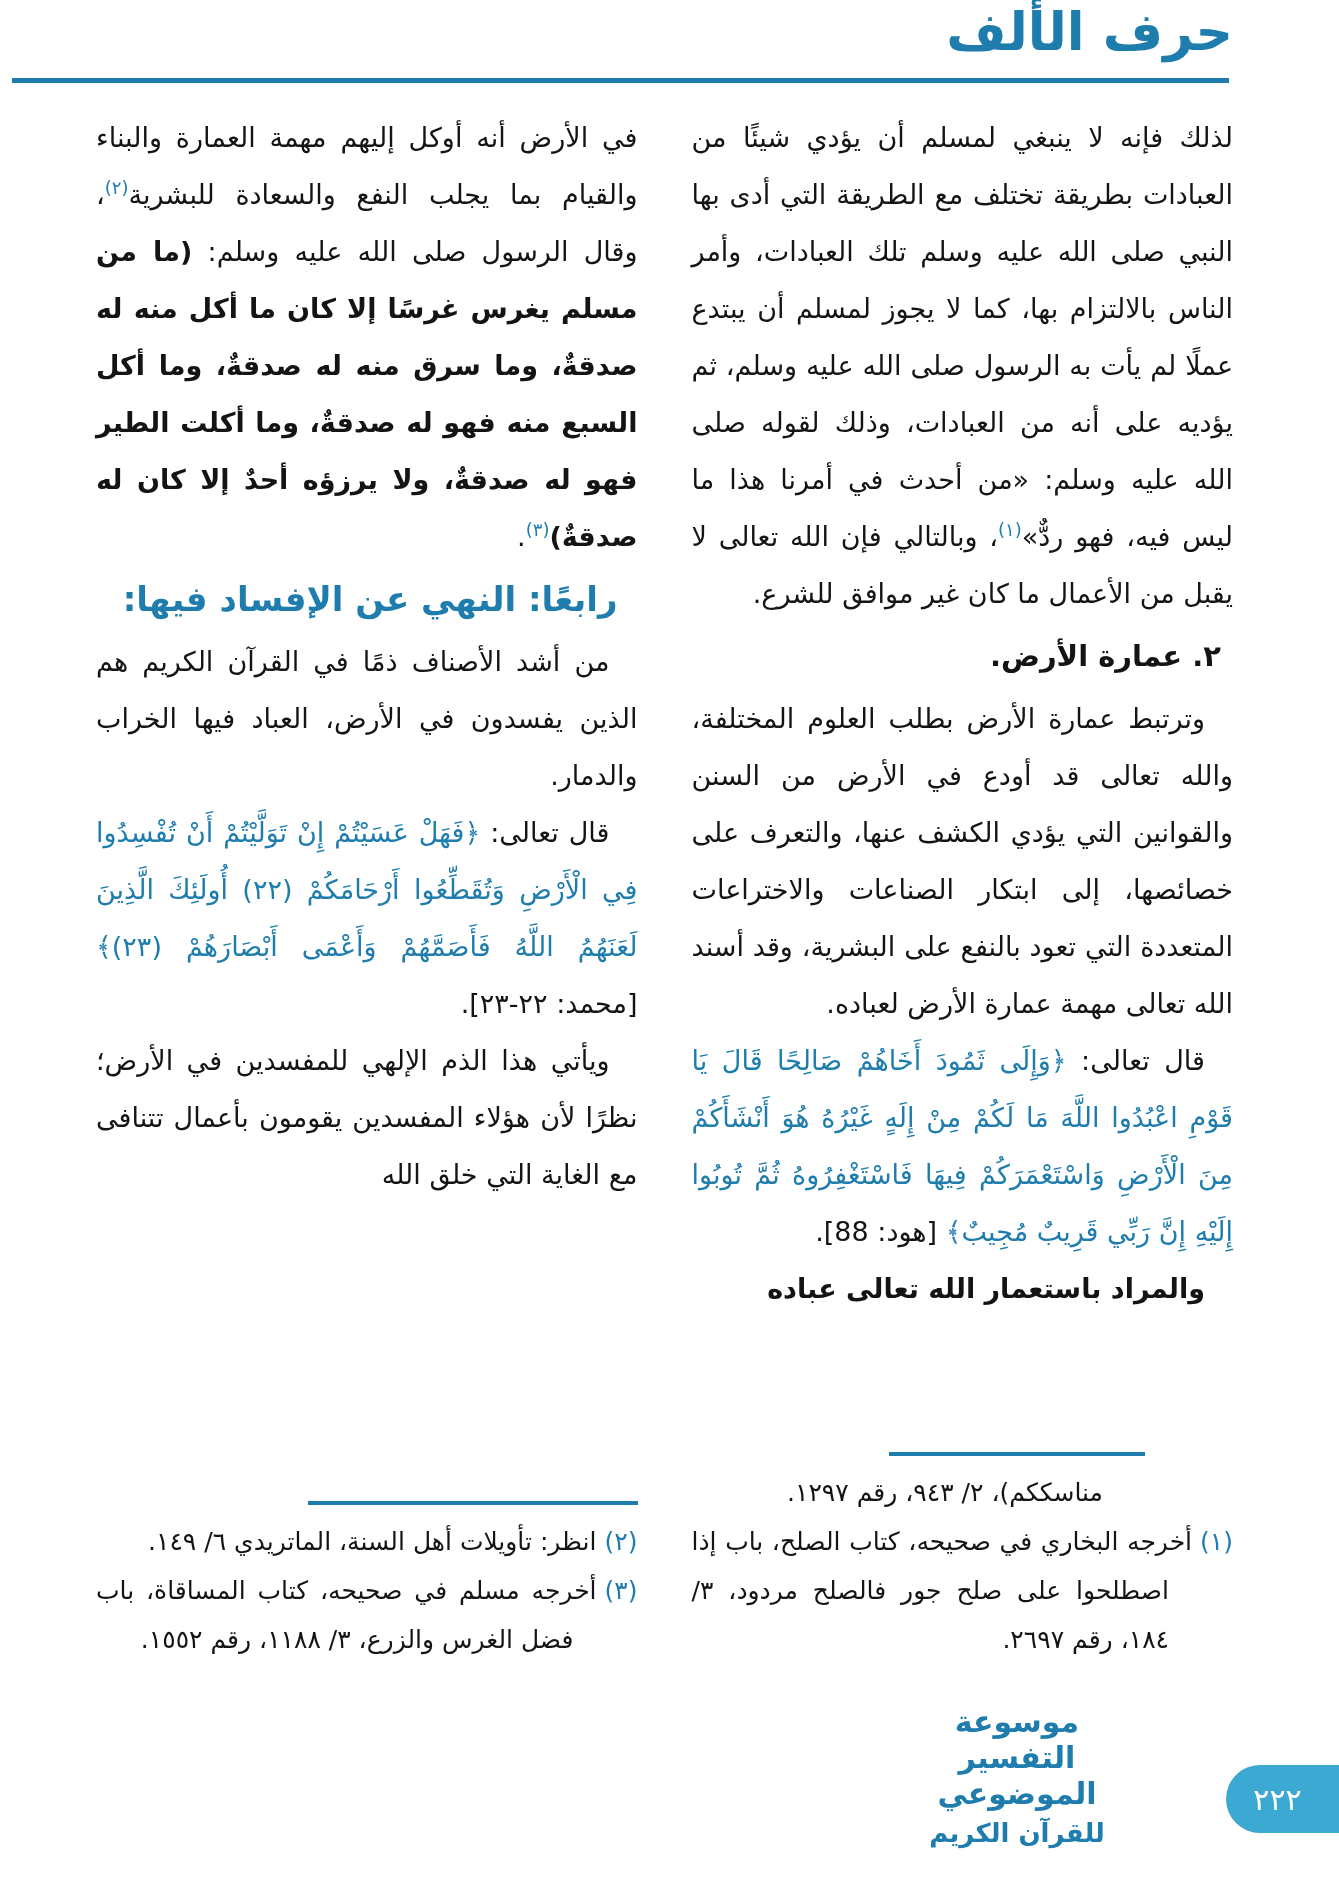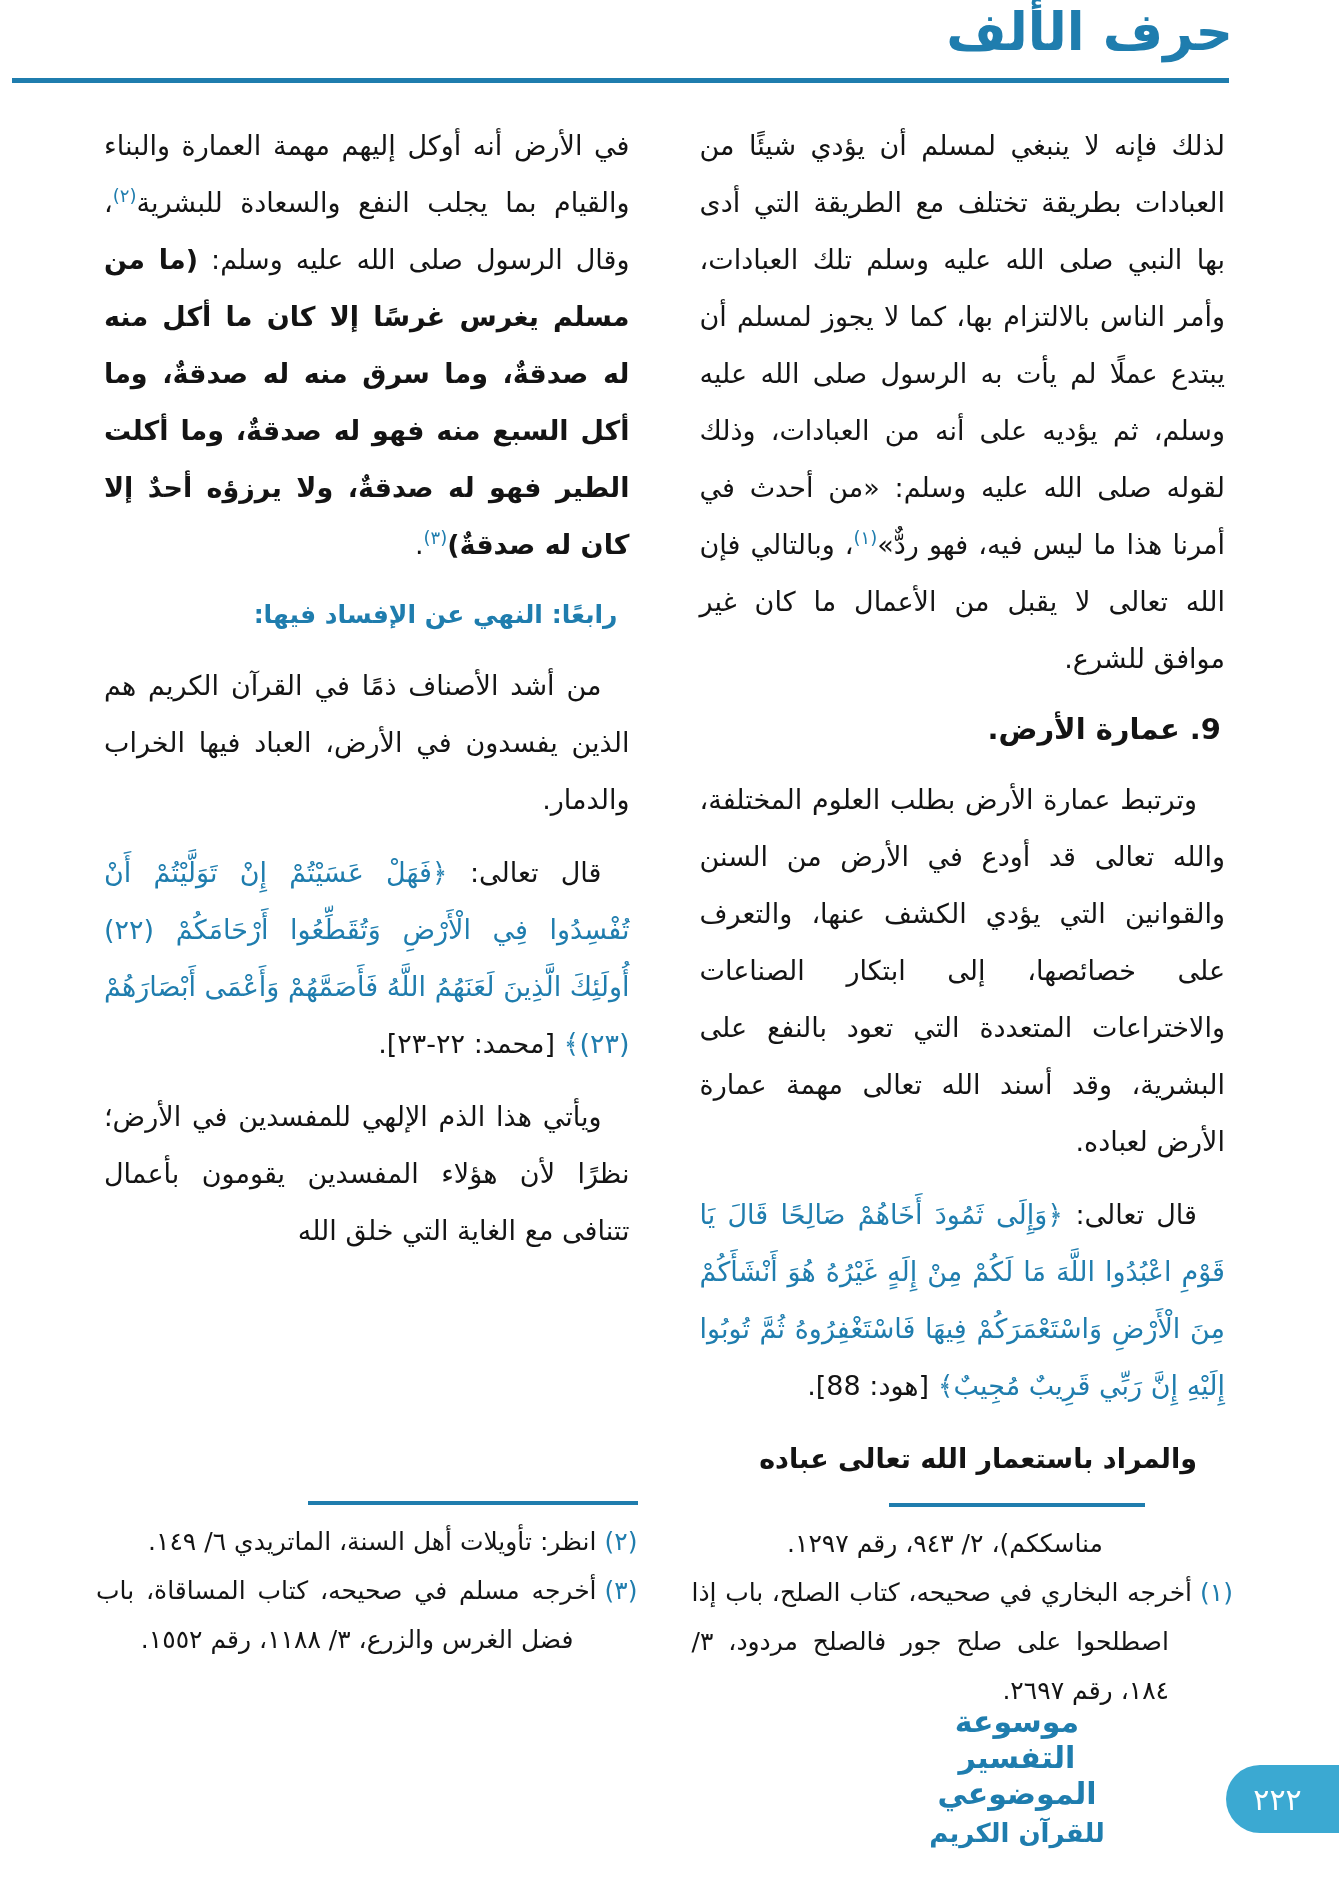--- a/index.html
+++ b/index.html
@@ -26,30 +26,30 @@
     margin:14px 110px 0 12px;
   }
   
   .columns{
     display:flex;gap:54px;
     margin:26px 106px 0 96px;
     height:1555px;
   }
   .col{flex:1 1 0;display:flex;flex-direction:column;min-width:0;}
   .para{
-    margin:8px;text-align:justify;
+    margin:0;text-align:justify;
     font-size:27px;line-height:57px;font-weight:400;color:var(--ink);
   }
   .ind{text-indent:28px;}
   .subheading{
     margin:4px 0;font-size:29px;font-weight:700;line-height:60px;
     text-indent:12px;color:var(--ink);
   }
   .section-heading{
-    margin:4px 0;font-size:25px;font-weight:700;line-height:60px;
+    margin:4px 0;font-size:34px;font-weight:700;line-height:60px;
     text-indent:20px;color:var(--accent);
   }
   .b{font-weight:700;}
   .quran{color:var(--accent);}
   .fnm{
     color:var(--accent);font-size:18px;vertical-align:super;line-height:0;
   }
   
   .footnotes{margin-top:auto;padding-top:8px;}
   .fn-rule{height:4px;background:var(--accent);margin-bottom:12px;}
@@ -83,21 +83,21 @@
 
   <div class="header">
     <div class="header-title">حرف الألف</div>
     <div class="header-rule"></div>
   </div>
 
   <div class="columns">
 
     <section class="col col-right">
       <p class="para"><span>لذلك فإنه لا ينبغي لمسلم أن يؤدي شيئًا من العبادات بطريقة تختلف مع الطريقة التي أدى بها النبي صلى الله عليه وسلم تلك العبادات، وأمر الناس بالالتزام بها، كما لا يجوز لمسلم أن يبتدع عملًا لم يأت به الرسول صلى الله عليه وسلم، ثم يؤديه على أنه من العبادات، وذلك لقوله صلى الله عليه وسلم: «من أحدث في أمرنا هذا ما ليس فيه، فهو ردٌّ»</span><sup class="fnm">(١)</sup><span>، وبالتالي فإن الله تعالى لا يقبل من الأعمال ما كان غير موافق للشرع.</span></p>
-      <h2 class="subheading">9. عمارة الأرض.</h2>
+      <h2 class="subheading">٢. عمارة الأرض.</h2>
       <p class="para ind">وترتبط عمارة الأرض بطلب العلوم المختلفة، والله تعالى قد أودع في الأرض من السنن والقوانين التي يؤدي الكشف عنها، والتعرف على خصائصها، إلى ابتكار الصناعات والاختراعات المتعددة التي تعود بالنفع على البشرية، وقد أسند الله تعالى مهمة عمارة الأرض لعباده.</p>
       <p class="para ind"><span>قال تعالى: </span><span class="quran">﴿وَإِلَى ثَمُودَ أَخَاهُمْ صَالِحًا قَالَ يَا قَوْمِ اعْبُدُوا اللَّهَ مَا لَكُمْ مِنْ إِلَهٍ غَيْرُهُ هُوَ أَنْشَأَكُمْ مِنَ الْأَرْضِ وَاسْتَعْمَرَكُمْ فِيهَا فَاسْتَغْفِرُوهُ ثُمَّ تُوبُوا إِلَيْهِ إِنَّ رَبِّي قَرِيبٌ مُجِيبٌ﴾</span><span> [هود: 88].</span></p>
       <p class="para ind b">والمراد باستعمار الله تعالى عباده</p>
       <div class="footnotes">
         <div class="fn-rule"></div>
         <p class="fn cont">مناسككم)، ٢/ ٩٤٣، رقم ١٢٩٧.</p>
         <p class="fn"><span class="fnm-f">(١)</span><span>أخرجه البخاري في صحيحه، كتاب الصلح، باب إذا اصطلحوا على صلح جور فالصلح مردود، ٣/ ١٨٤، رقم ٢٦٩٧.</span></p>
       </div>
     </section>
 

